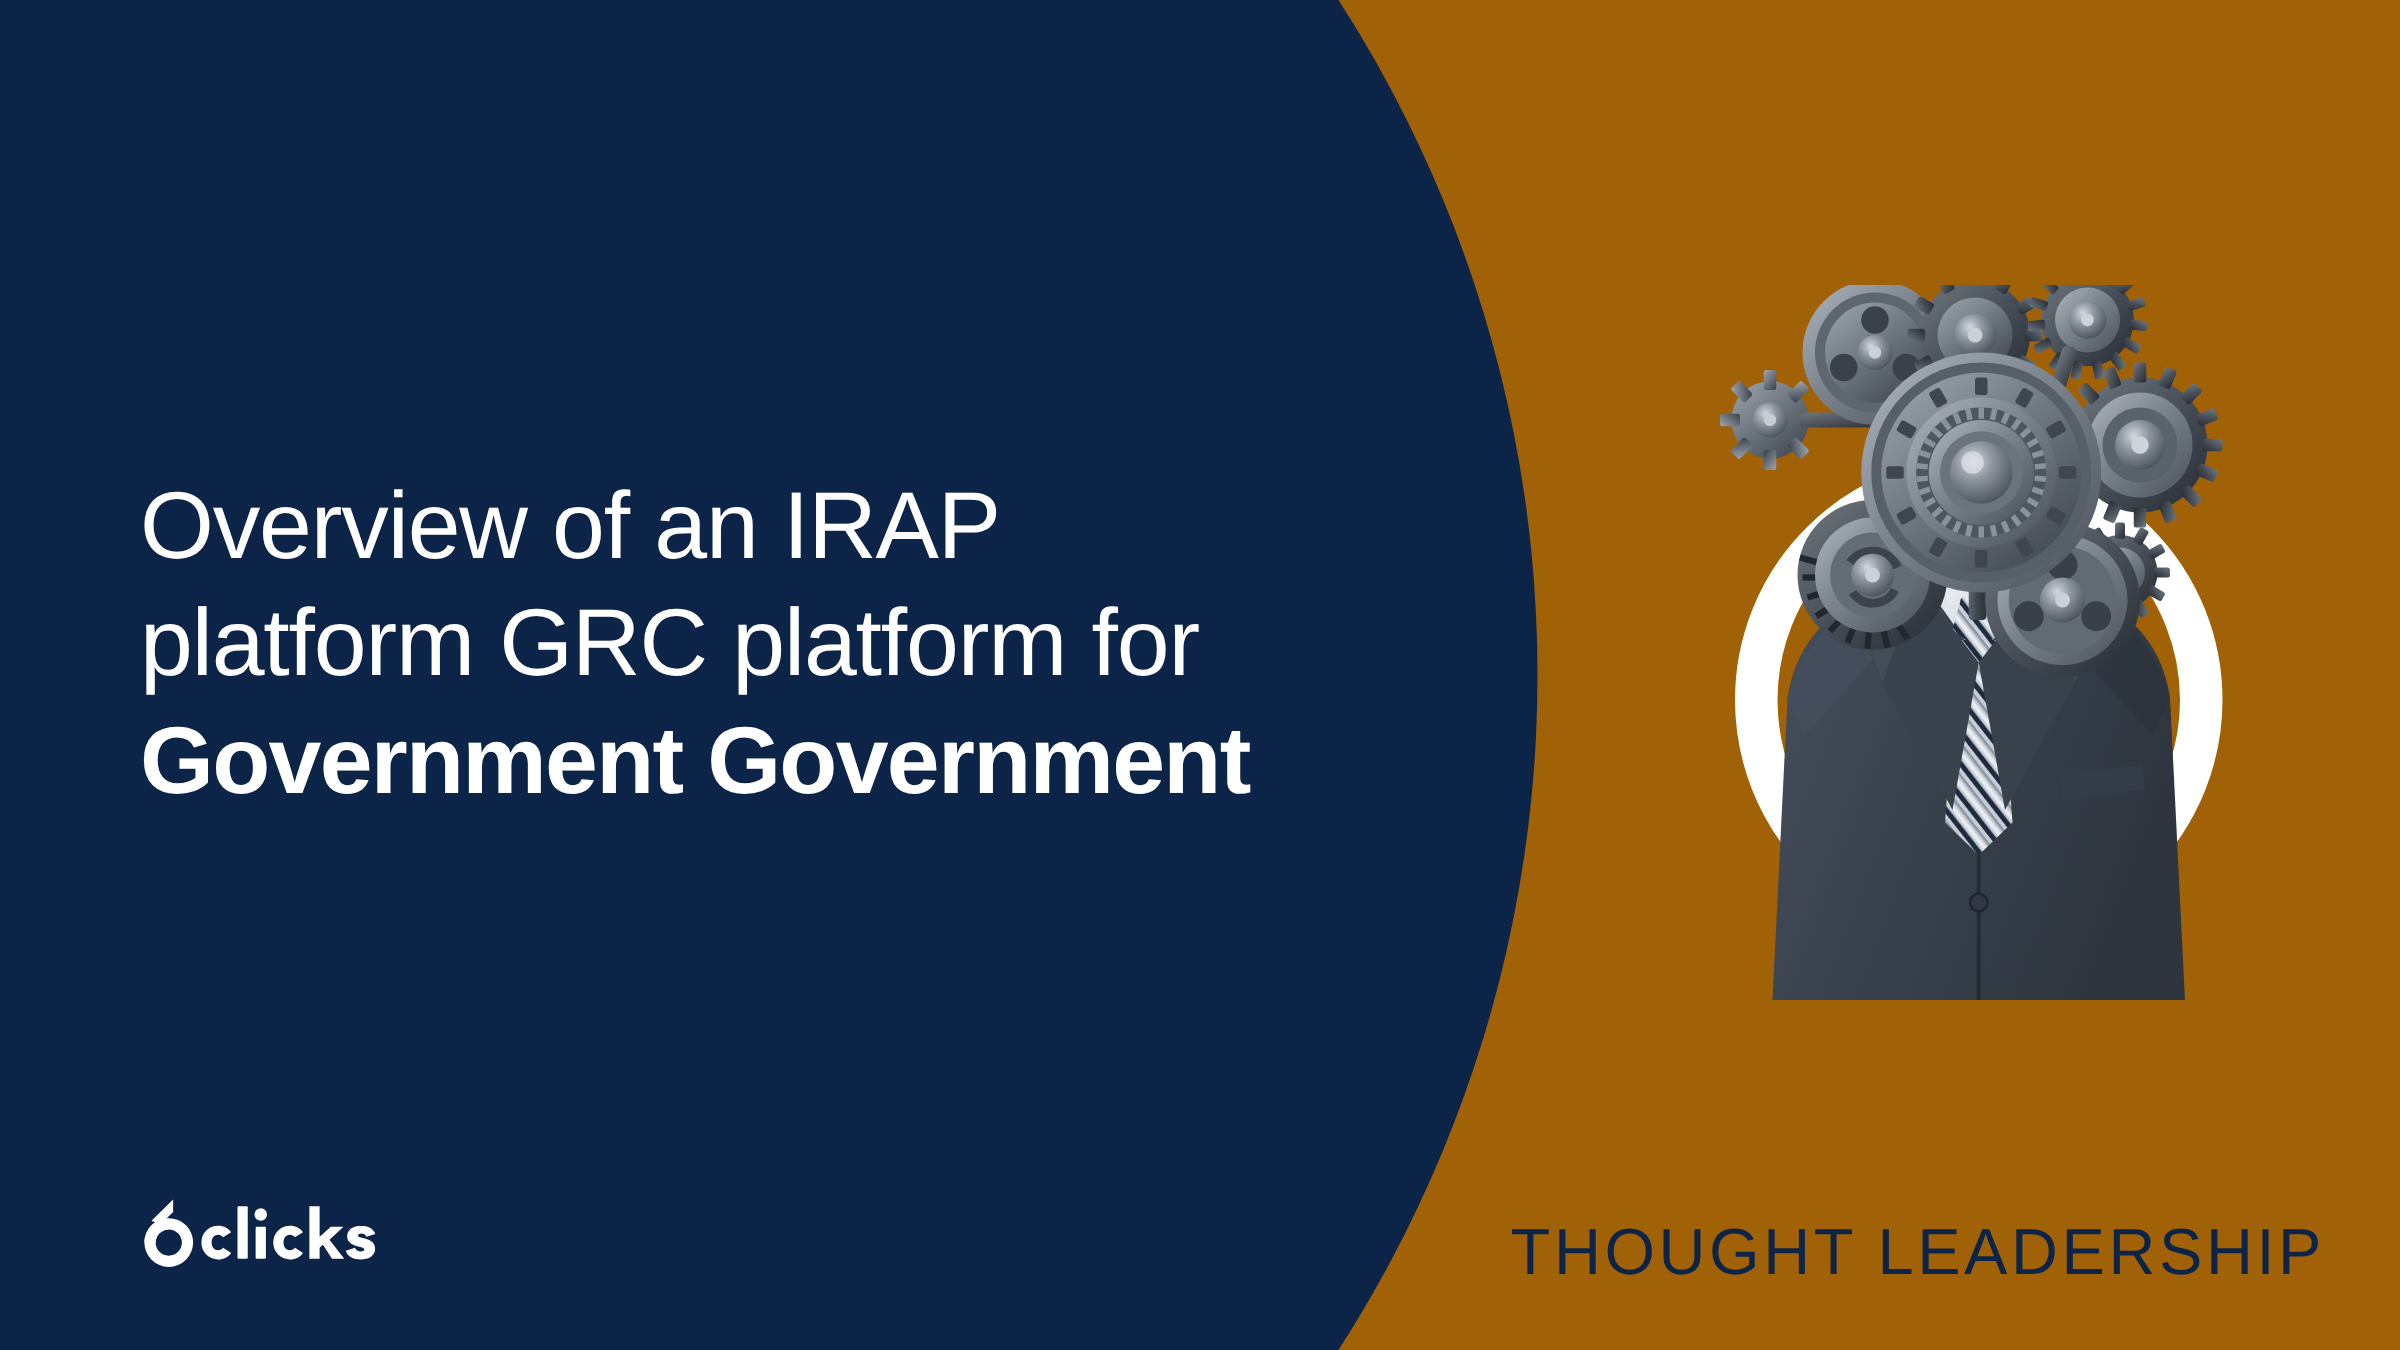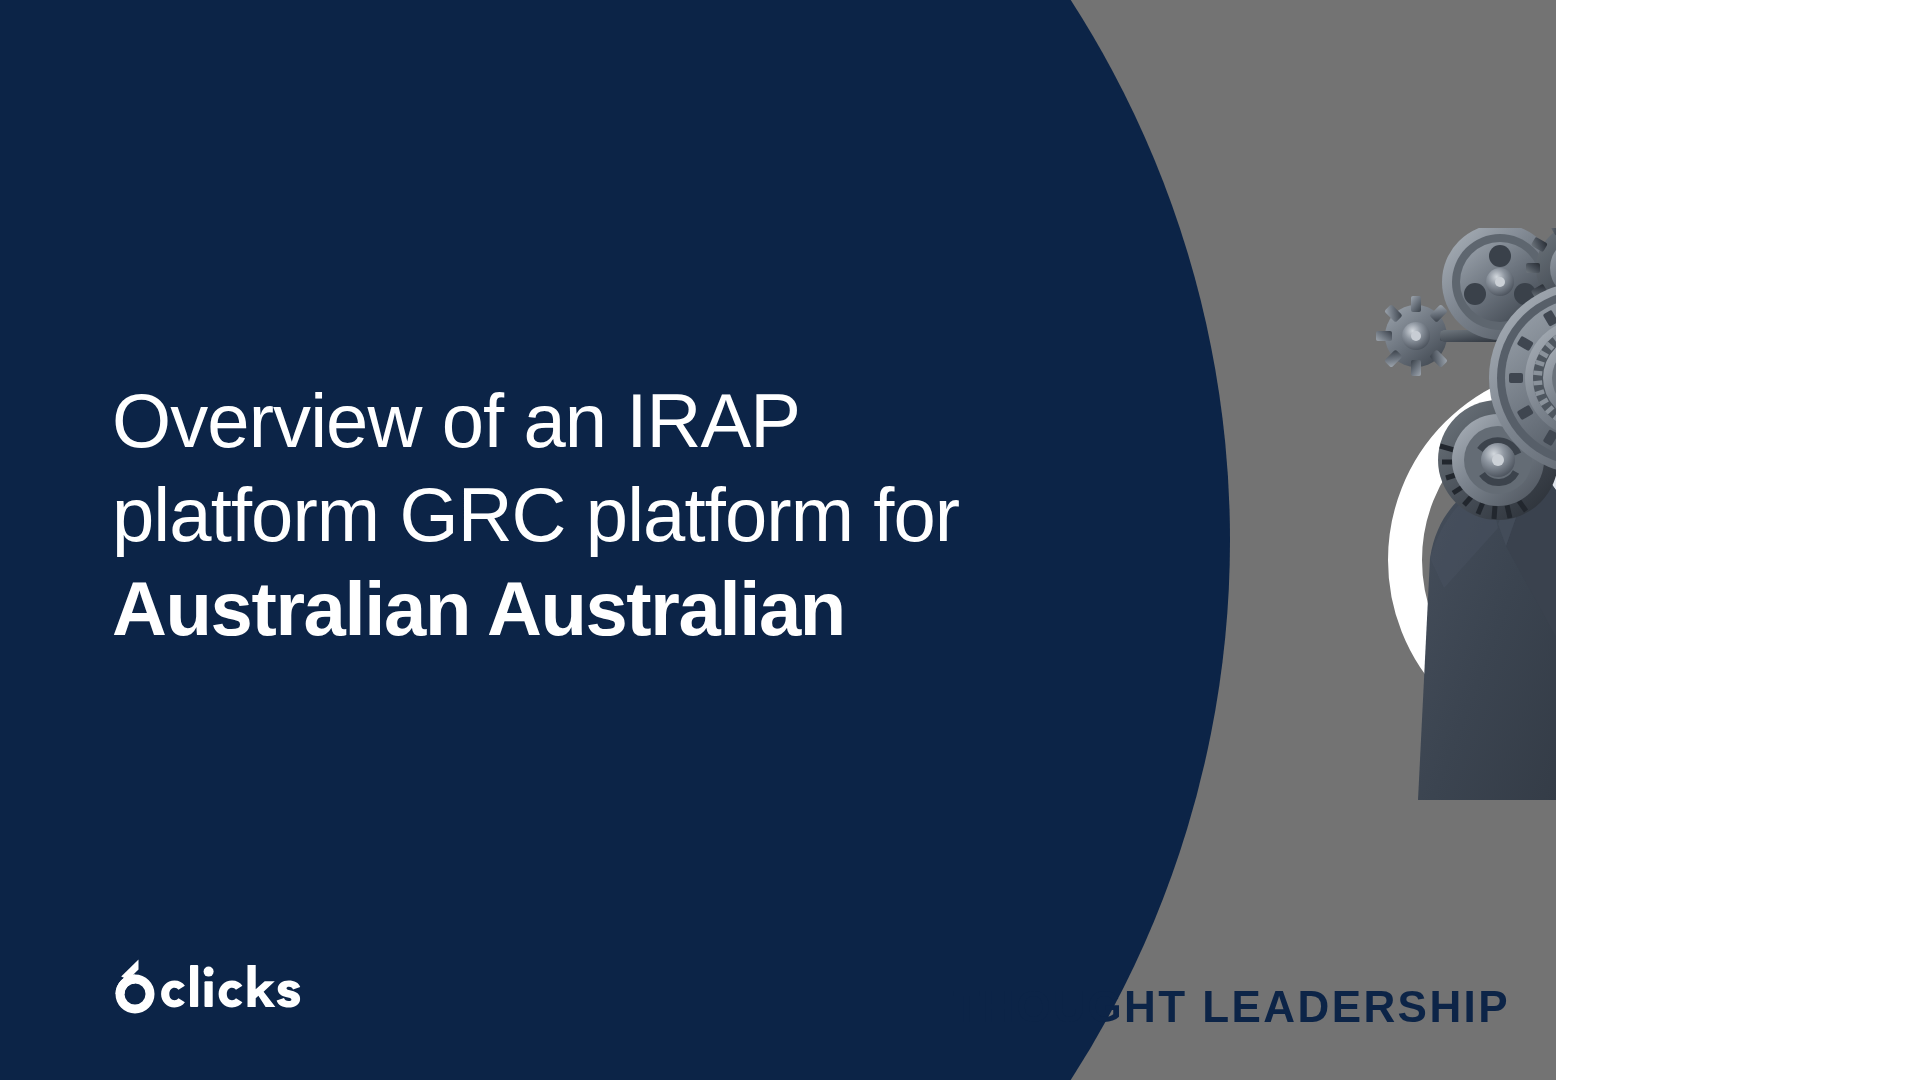--- a/index.html
+++ b/index.html
@@ -5,24 +5,24 @@
 <style>
   * { margin:0; padding:0; box-sizing:border-box; }
   html,body{ background:#ffffff; }
   body{
     font-family:"Liberation Sans","DejaVu Sans",sans-serif;
     -webkit-font-smoothing:antialiased;
   }
 
   .slide{
     position:relative;
-    width:1556px;
+    width:1920px;
     height:1080px;
     overflow:hidden;
-    background:#737373;           
+    background:#a16207;           
   }
 
   
   .navy-panel{
     position:absolute;
     top:50%;
     left:-760px;
     width:1990px;
     height:1990px;
     transform:translateY(-50%);
@@ -63,26 +63,26 @@
     z-index:6;
     display:flex;
     align-items:flex-end;
     height:64px;
   }
   .logo svg{ display:block; }
 
   
   .eyebrow{
     position:absolute;
-    right:46px;
+    right:60px;
     bottom:48px;
     z-index:6;
     color:#0C2447;
-    font-size:44px;
-    font-weight:700;
+    font-size:52px;
+    font-weight:400;
     letter-spacing:0.055em;
     white-space:nowrap;
   }
 
   
   .hero{
     position:absolute;
     left:1348px;
     top:228px;
     width:470px;
@@ -421,21 +421,21 @@
           <circle cx="-7" cy="-8" r="9" fill="#DDE1E6" opacity=".75"></circle>
         </g>
 
       </g>
     </svg>
   </div>
 
   <h1 class="headline">
     <span class="line">Overview of an IRAP</span>
     <span class="line">platform GRC platform for</span>
-    <span class="line strong">Australian Australian</span>
+    <span class="line strong">Government Government</span>
   </h1>
 
   <div class="logo">
     <svg width="200" height="64" viewBox="0 0 200 64" xmlns="http://www.w3.org/2000/svg" aria-hidden="true">
 
       <path d="M27 20.5 A19.5 19.5 0 1 0 46.5 40 A19.5 19.5 0 0 0 27 20.5 Z
                M27 29.5 A10.5 10.5 0 1 1 16.5 40 A10.5 10.5 0 0 1 27 29.5 Z" fill="#FFFFFF" fill-rule="evenodd"></path>
       <path d="M7.5 40 A19.5 19.5 0 0 1 27 20.5 L27 29.5 A10.5 10.5 0 0 0 16.5 40 Z" fill="#FFFFFF"></path>
       <path d="M13.2 22.5 L30.5 5.5 L30.5 15.5 L20 25.8 Z" fill="#FFFFFF"></path>
 

